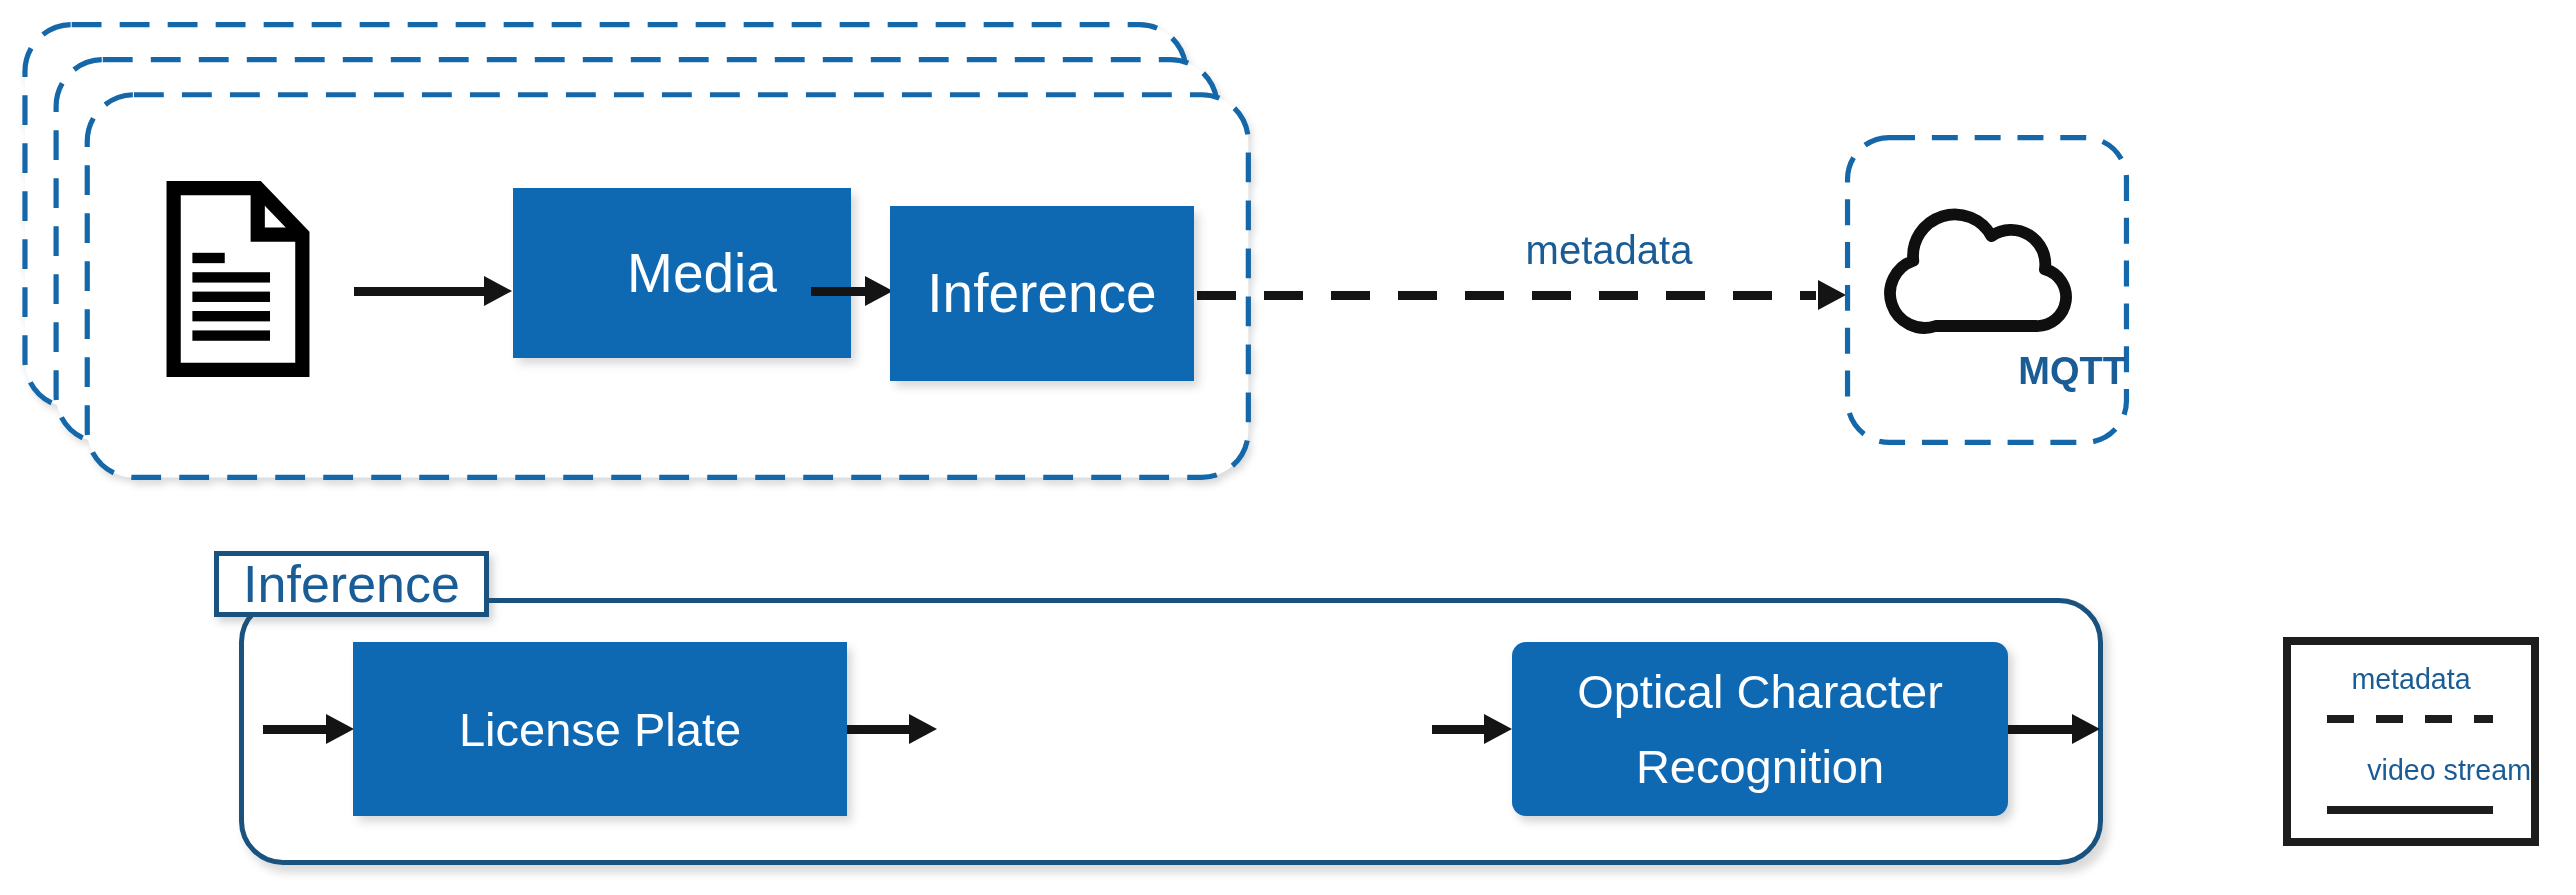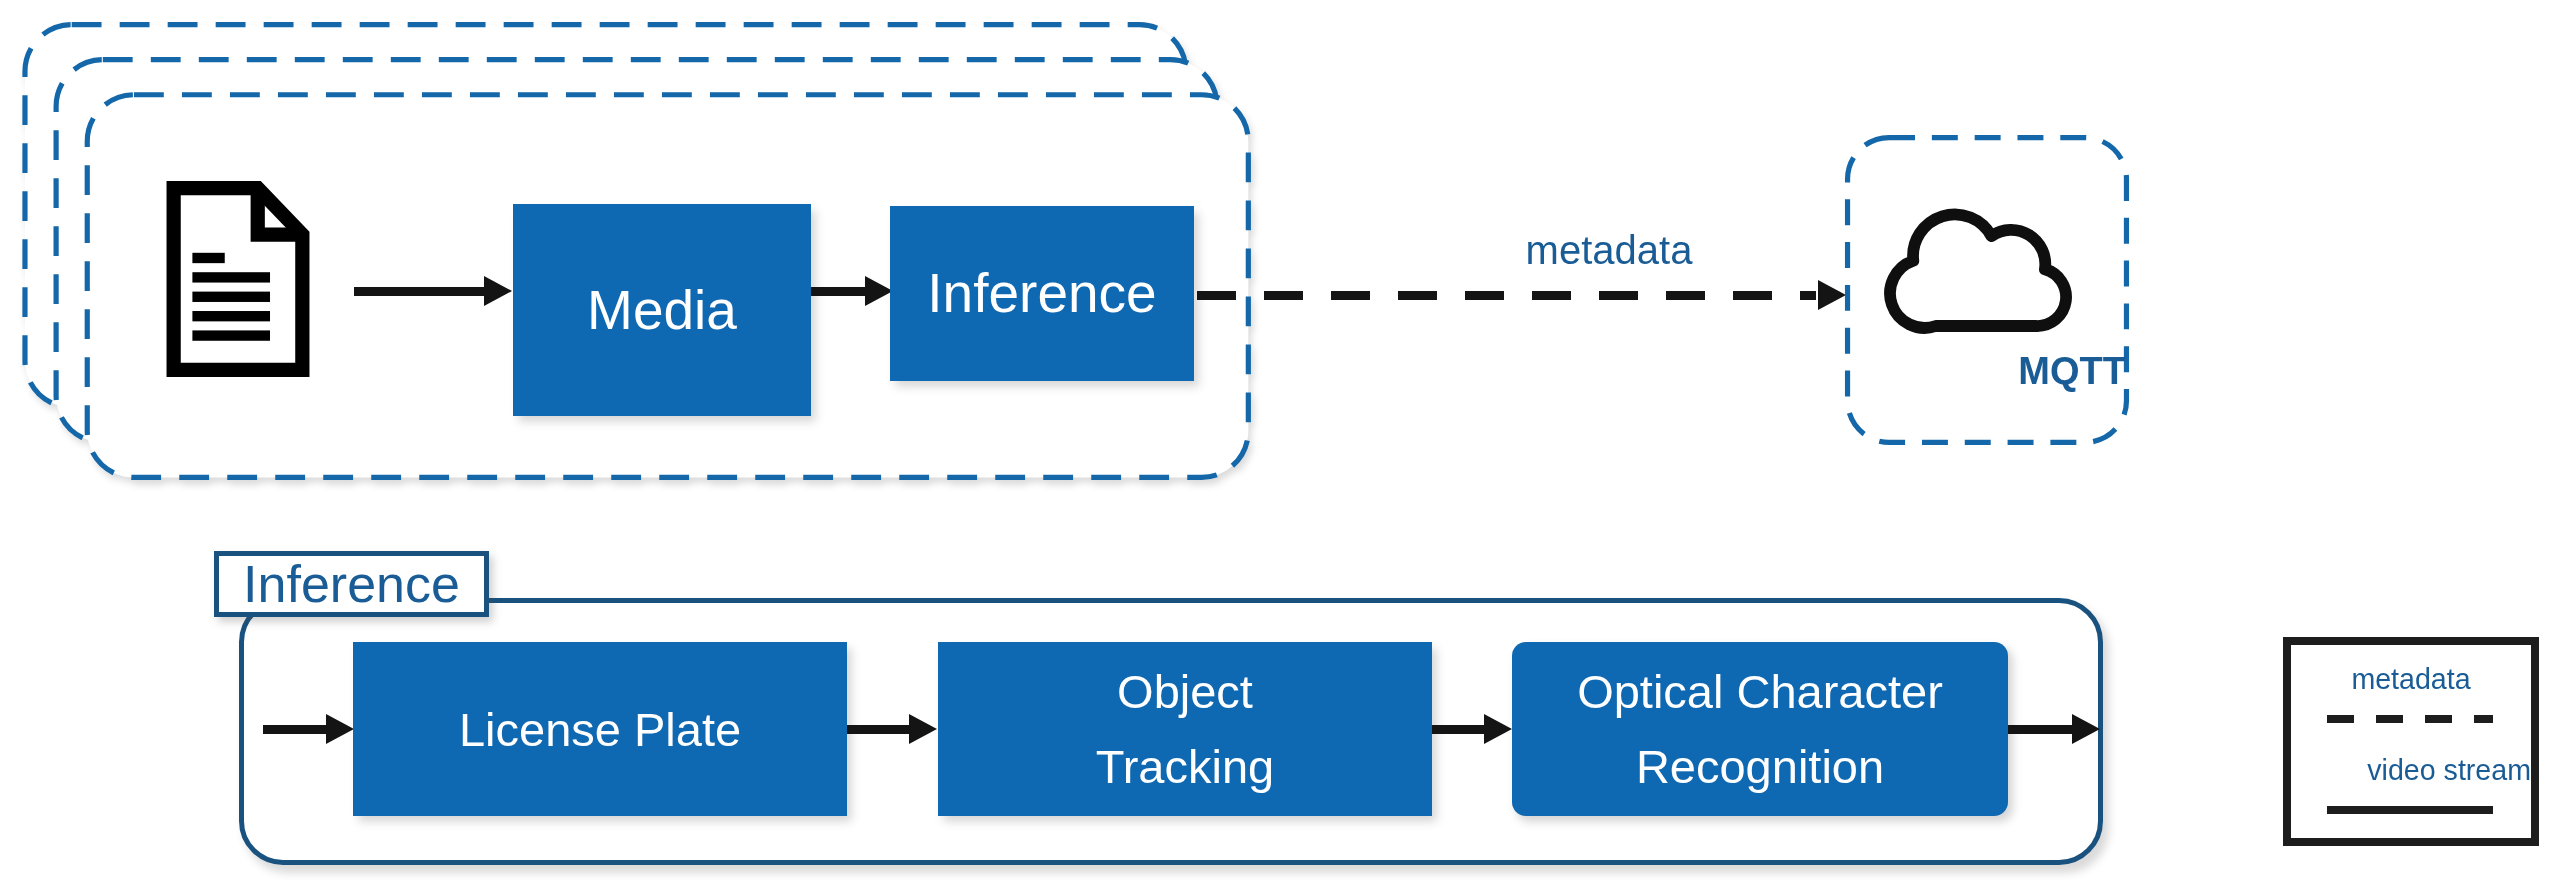--- a/index.html
+++ b/index.html
@@ -112,21 +112,21 @@
     <rect x="47" y="172" width="120" height="16" fill="#000000"></rect>
     <rect x="47" y="202" width="120" height="16" fill="#000000"></rect>
     <rect x="47" y="232" width="120" height="16" fill="#000000"></rect>
   </svg>
 
   <div class="arrow" style="left:354px; top:276px; width:158px;">
     <div class="bar"></div>
     <div class="head"></div>
   </div>
 
-  <div class="node node-top" style="left:513px; top:204px; width:298px; height:212px;">
+  <div class="node node-top" style="left:513px; top:188px; width:298px; height:170px;padding-left:40px;">
     <span class="ln">Media</span>
   </div>
 
   <div class="arrow" style="left:811px; top:276px; width:82px;">
     <div class="bar"></div>
     <div class="head"></div>
   </div>
 
   <div class="node node-top" style="left:890px; top:206px; width:304px; height:175px;">
     <span class="ln">Inference</span>
@@ -161,24 +161,20 @@
 
   <div class="node node-bottom" style="left:353px; top:642px; width:494px; height:174px;">
     <span class="ln">License Plate</span>
   </div>
 
   <div class="arrow" style="left:847px; top:714px; width:90px;">
     <div class="bar"></div>
     <div class="head"></div>
   </div>
 
-  <div class="node node-bottom" style="left:938px; top:642px; width:494px; height:174px;">
-    <span class="ln">Object</span>
-    <span class="ln">Tracking</span>
-  </div>
 
   <div class="arrow" style="left:1432px; top:714px; width:80px;">
     <div class="bar"></div>
     <div class="head"></div>
   </div>
 
   <div class="node node-bottom" style="left:1512px; top:642px; width:496px; height:174px;border-radius:14px;">
     <span class="ln">Optical Character</span>
     <span class="ln">Recognition</span>
   </div>

